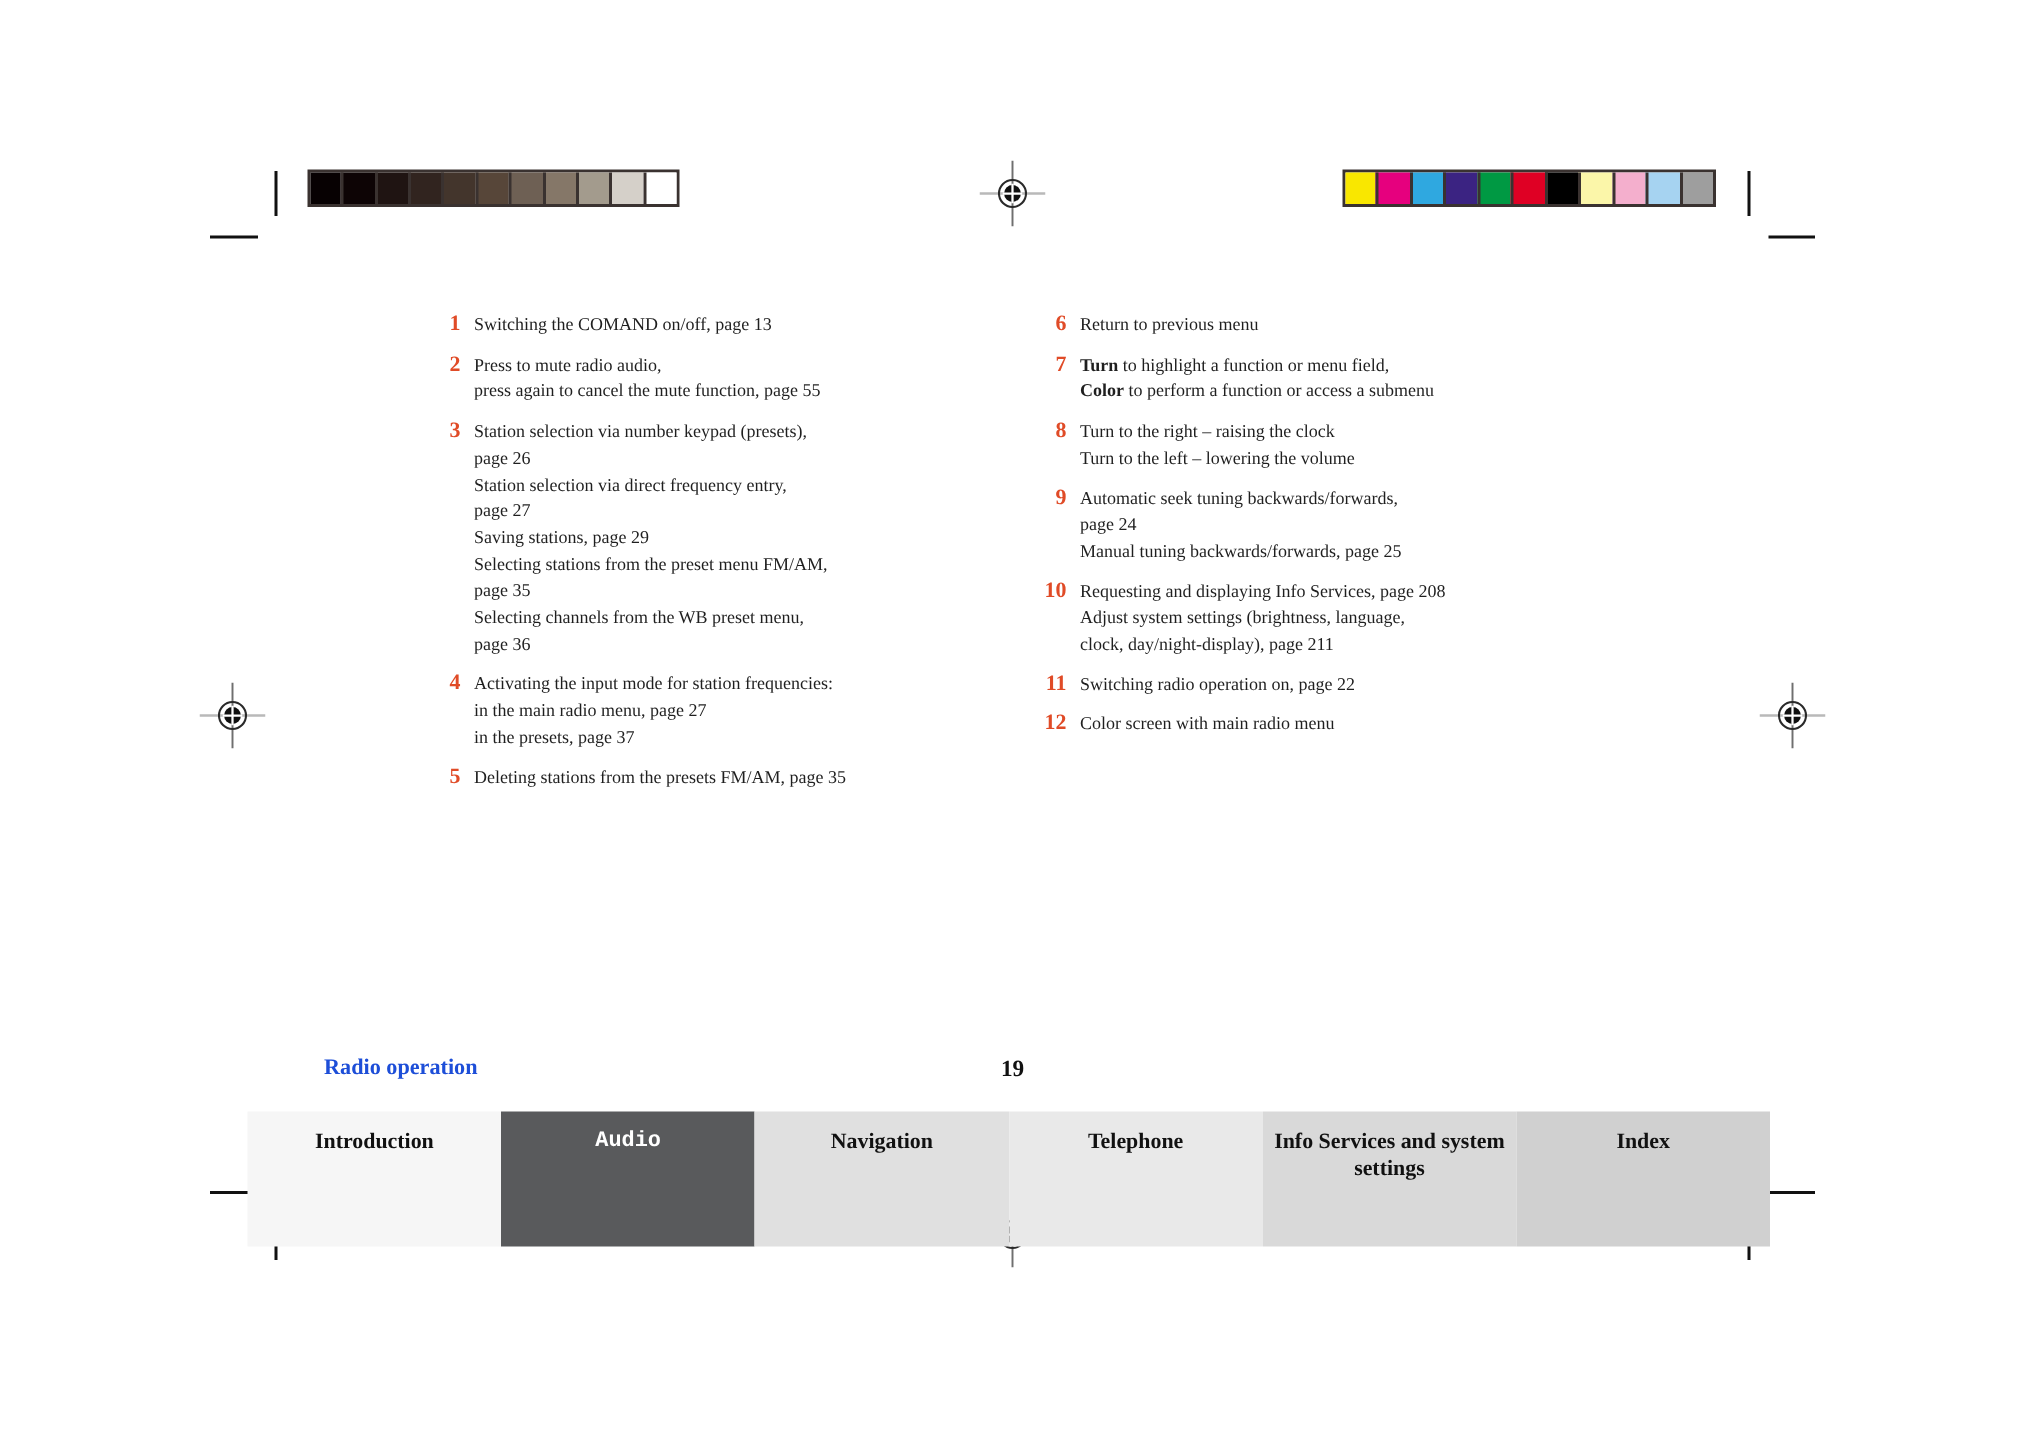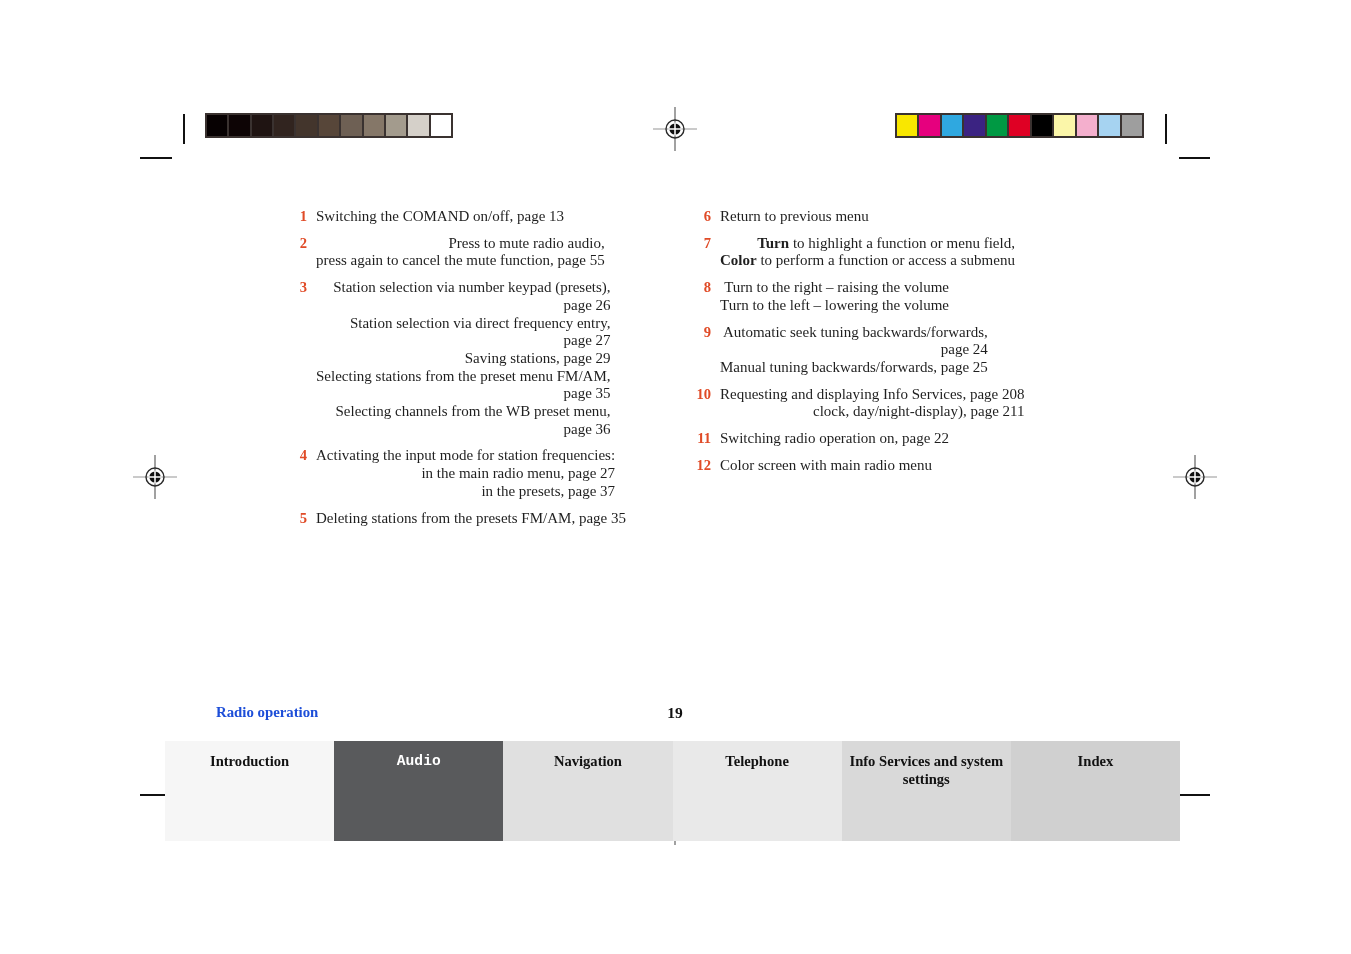--- a/index.html
+++ b/index.html
@@ -32,36 +32,36 @@
   #col-right{left:687px;width:400px;}
   .item{display:flex;margin-bottom:9px;}
   .num{
     width:24px;flex:0 0 24px;
     text-align:right;
     padding-right:9px;
     font-weight:bold;
     color:var(--accent,#e04b27);
     font-size:14.6px;line-height:17.7px;
   }
-  .item-text{font-size:15px;line-height:17.7px;text-align:right;}
+  .item-text{font-size:12px;line-height:17.7px;}
   .line{white-space:nowrap;}
   .b{font-weight:bold;}
   
   #footer-label{
     position:absolute;left:216px;top:704px;
     font-weight:bold;font-size:14.8px;color:#1d4ed8;
   }
   #page-number{
     position:absolute;left:655px;top:704px;width:40px;
     text-align:center;font-weight:bold;font-size:15.5px;color:#111;
   }
   
   #tab-bar{
     position:absolute;left:165px;top:741px;
-    width:1015px;height:100px;
+    width:1015px;height:90px;
     display:flex;
   }
   .tab{
     flex:1;
     box-sizing:border-box;
     padding:12px 6px 0 6px;
     text-align:center;
     font-weight:bold;
     font-size:14.6px;line-height:17.5px;
   }
@@ -193,36 +193,37 @@
       <div class="item">
         <span class="num">7</span>
         <div class="item-text">
           <div class="line"><span class="b">Turn</span><span> to highlight a function or menu field,</span></div>
           <div class="line"><span class="b">Color</span><span> to perform a function or access a submenu</span></div>
         </div>
       </div>
       <div class="item">
         <span class="num">8</span>
         <div class="item-text">
-          <div class="line">Turn to the right – raising the volume</div>
+          <div class="line">Turn to the right – raising the clock</div>
           <div class="line">Turn to the left – lowering the volume</div>
         </div>
       </div>
       <div class="item">
         <span class="num">9</span>
         <div class="item-text">
           <div class="line">Automatic seek tuning backwards/forwards,</div>
           <div class="line">page 24</div>
           <div class="line">Manual tuning backwards/forwards, page 25</div>
         </div>
       </div>
       <div class="item">
         <span class="num">10</span>
         <div class="item-text">
           <div class="line">Requesting and displaying Info Services, page 208</div>
+          <div class="line">Adjust system settings (brightness, language,</div>
           <div class="line">clock, day/night-display), page 211</div>
         </div>
       </div>
       <div class="item">
         <span class="num">11</span>
         <div class="item-text">
           <div class="line">Switching radio operation on, page 22</div>
         </div>
       </div>
       <div class="item">

